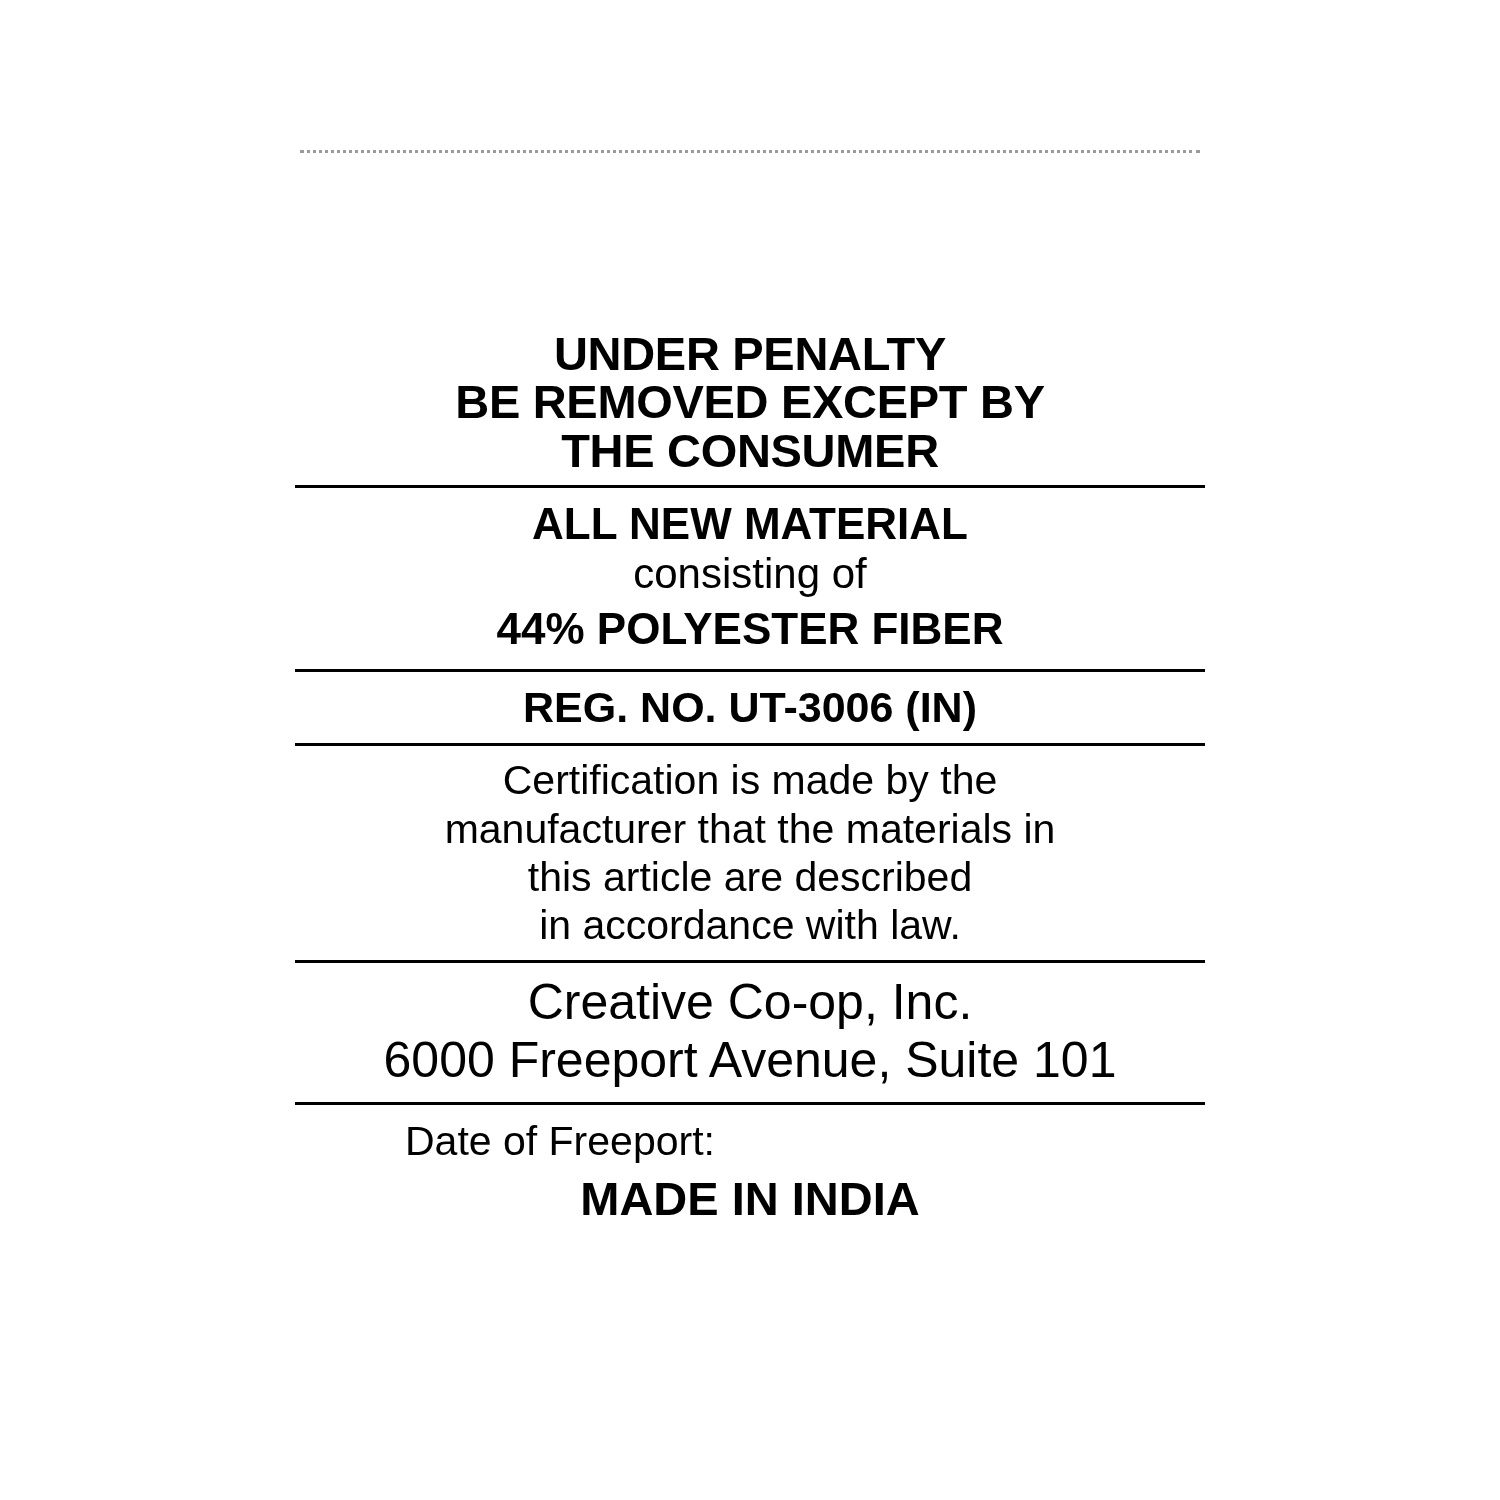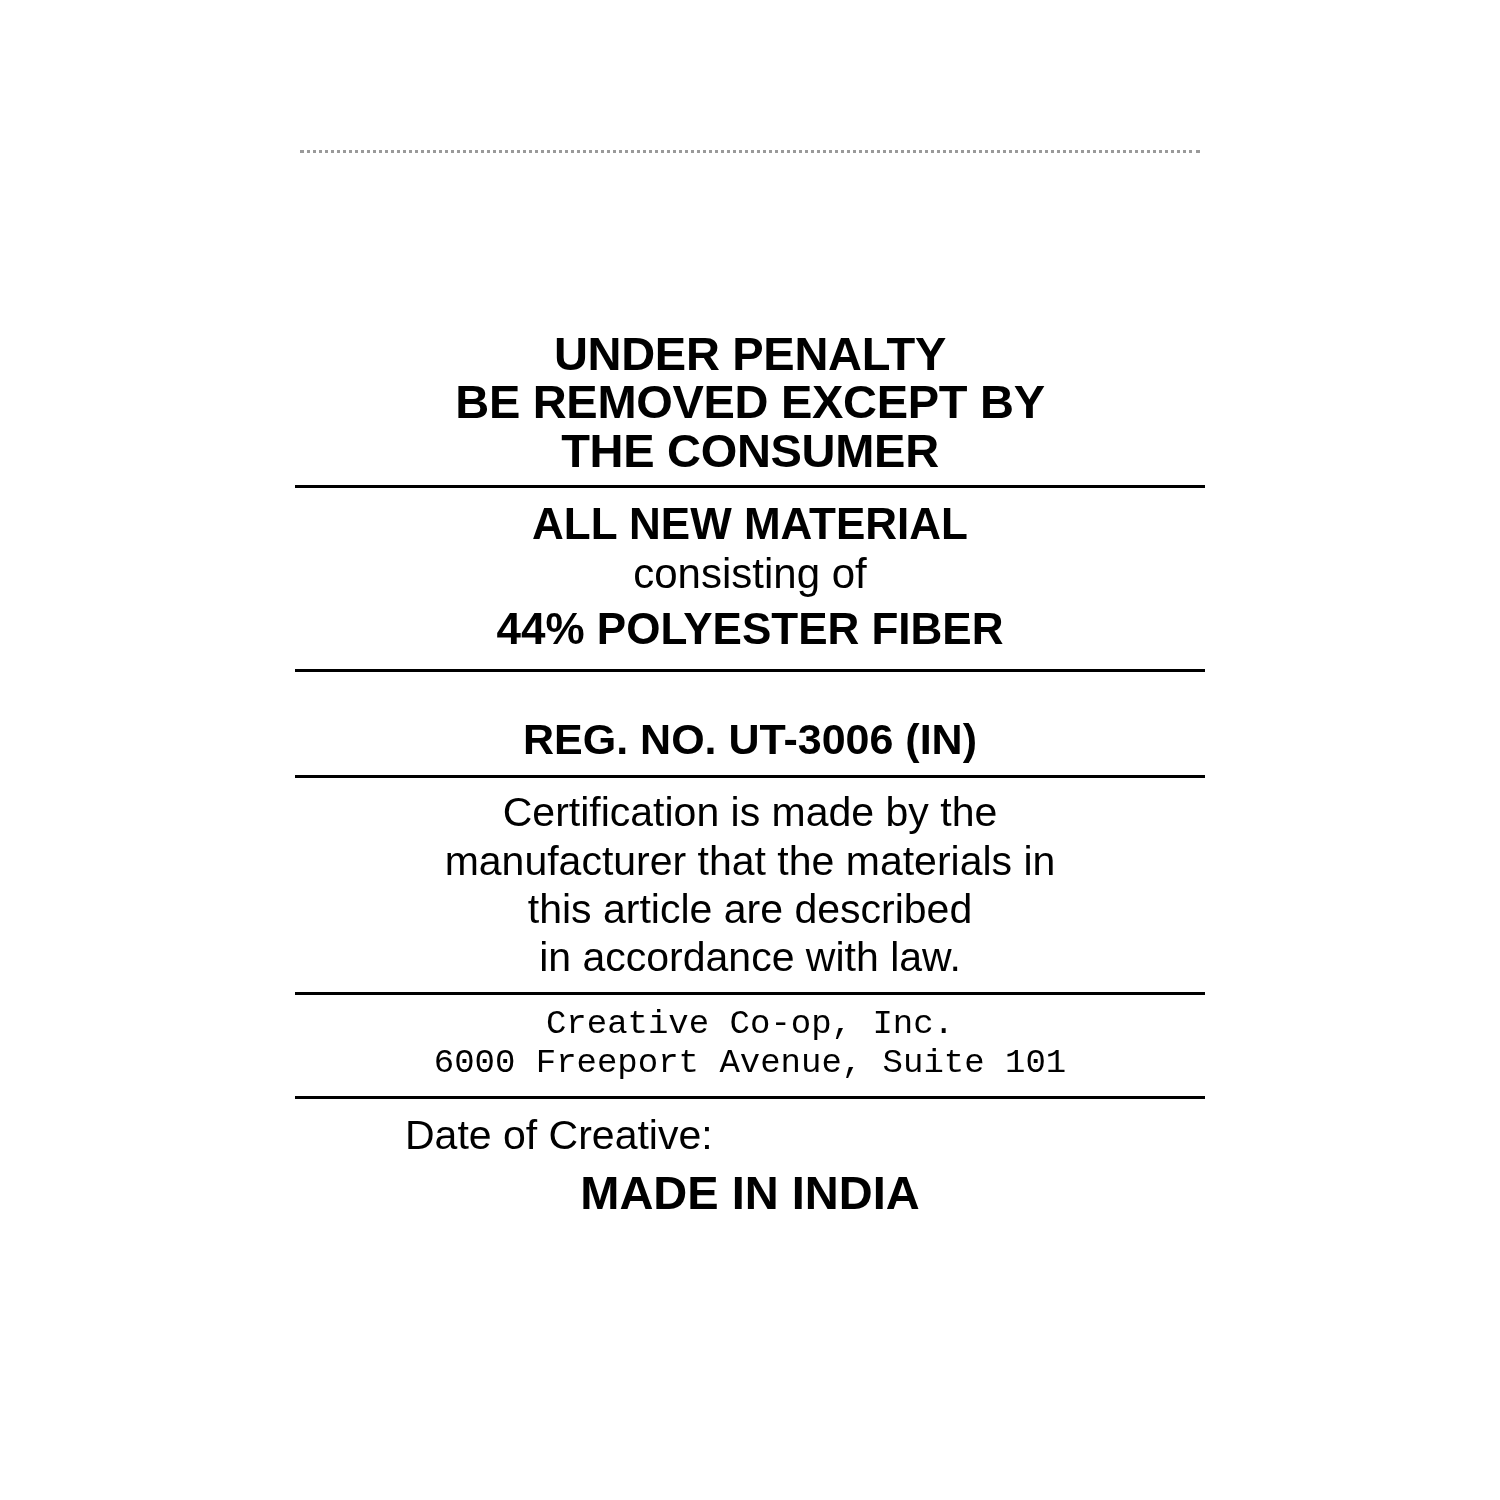--- a/index.html
+++ b/index.html
@@ -82,21 +82,20 @@
   }
   .material .fiber {
     font-weight: bold;
     font-size: 44px;
     line-height: 1.3;
   }
 
   
   .reg {
     padding: 12px 0 12px 0;
-    margin-top: 32px;
   }
   .reg .line {
     font-weight: bold;
     font-size: 43px;
     line-height: 1.1;
   }
 
   
   .certification {
     padding: 10px 0 10px 0;
@@ -111,23 +110,22 @@
   .madefor {
     padding: 10px 0 12px 0;
   }
   .madefor .heading {
     font-weight: bold;
     font-size: 42px;
     line-height: 1.15;
   }
   .madefor .addr {
     font-weight: normal;
-    font-size: 34px;
+    font-size: 50px;
     line-height: 1.17;
-    font-family: Liberation Mono, monospace;
   }
 
   
   .delivery {
     padding: 12px 0 0 0;
     text-align: center;
   }
   .delivery .date {
     display: block;
     font-weight: normal;
@@ -185,18 +183,18 @@
     <div class="rule"></div>
 
     <div class="block madefor">
       <span class="line addr">Creative Co-op, Inc.</span>
       <span class="line addr">6000 Freeport Avenue, Suite 101</span>
     </div>
 
     <div class="rule"></div>
 
     <div class="block delivery">
-      <span class="date">Date of Creative:</span>
+      <span class="date">Date of Freeport:</span>
       <span class="origin">MADE IN INDIA</span>
     </div>
 
   </div>
 </div>
 
 </body></html>

